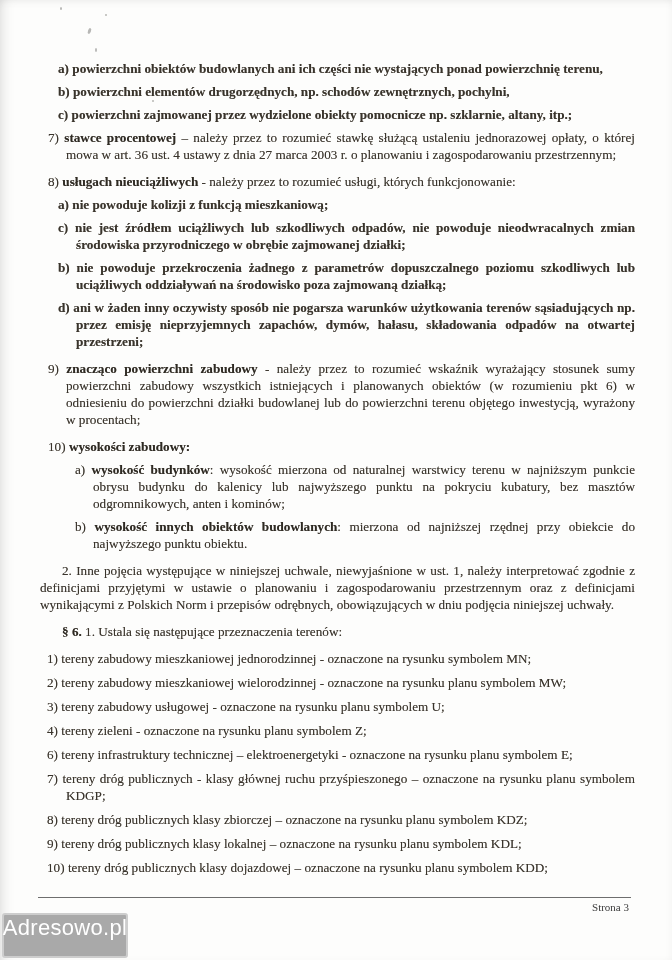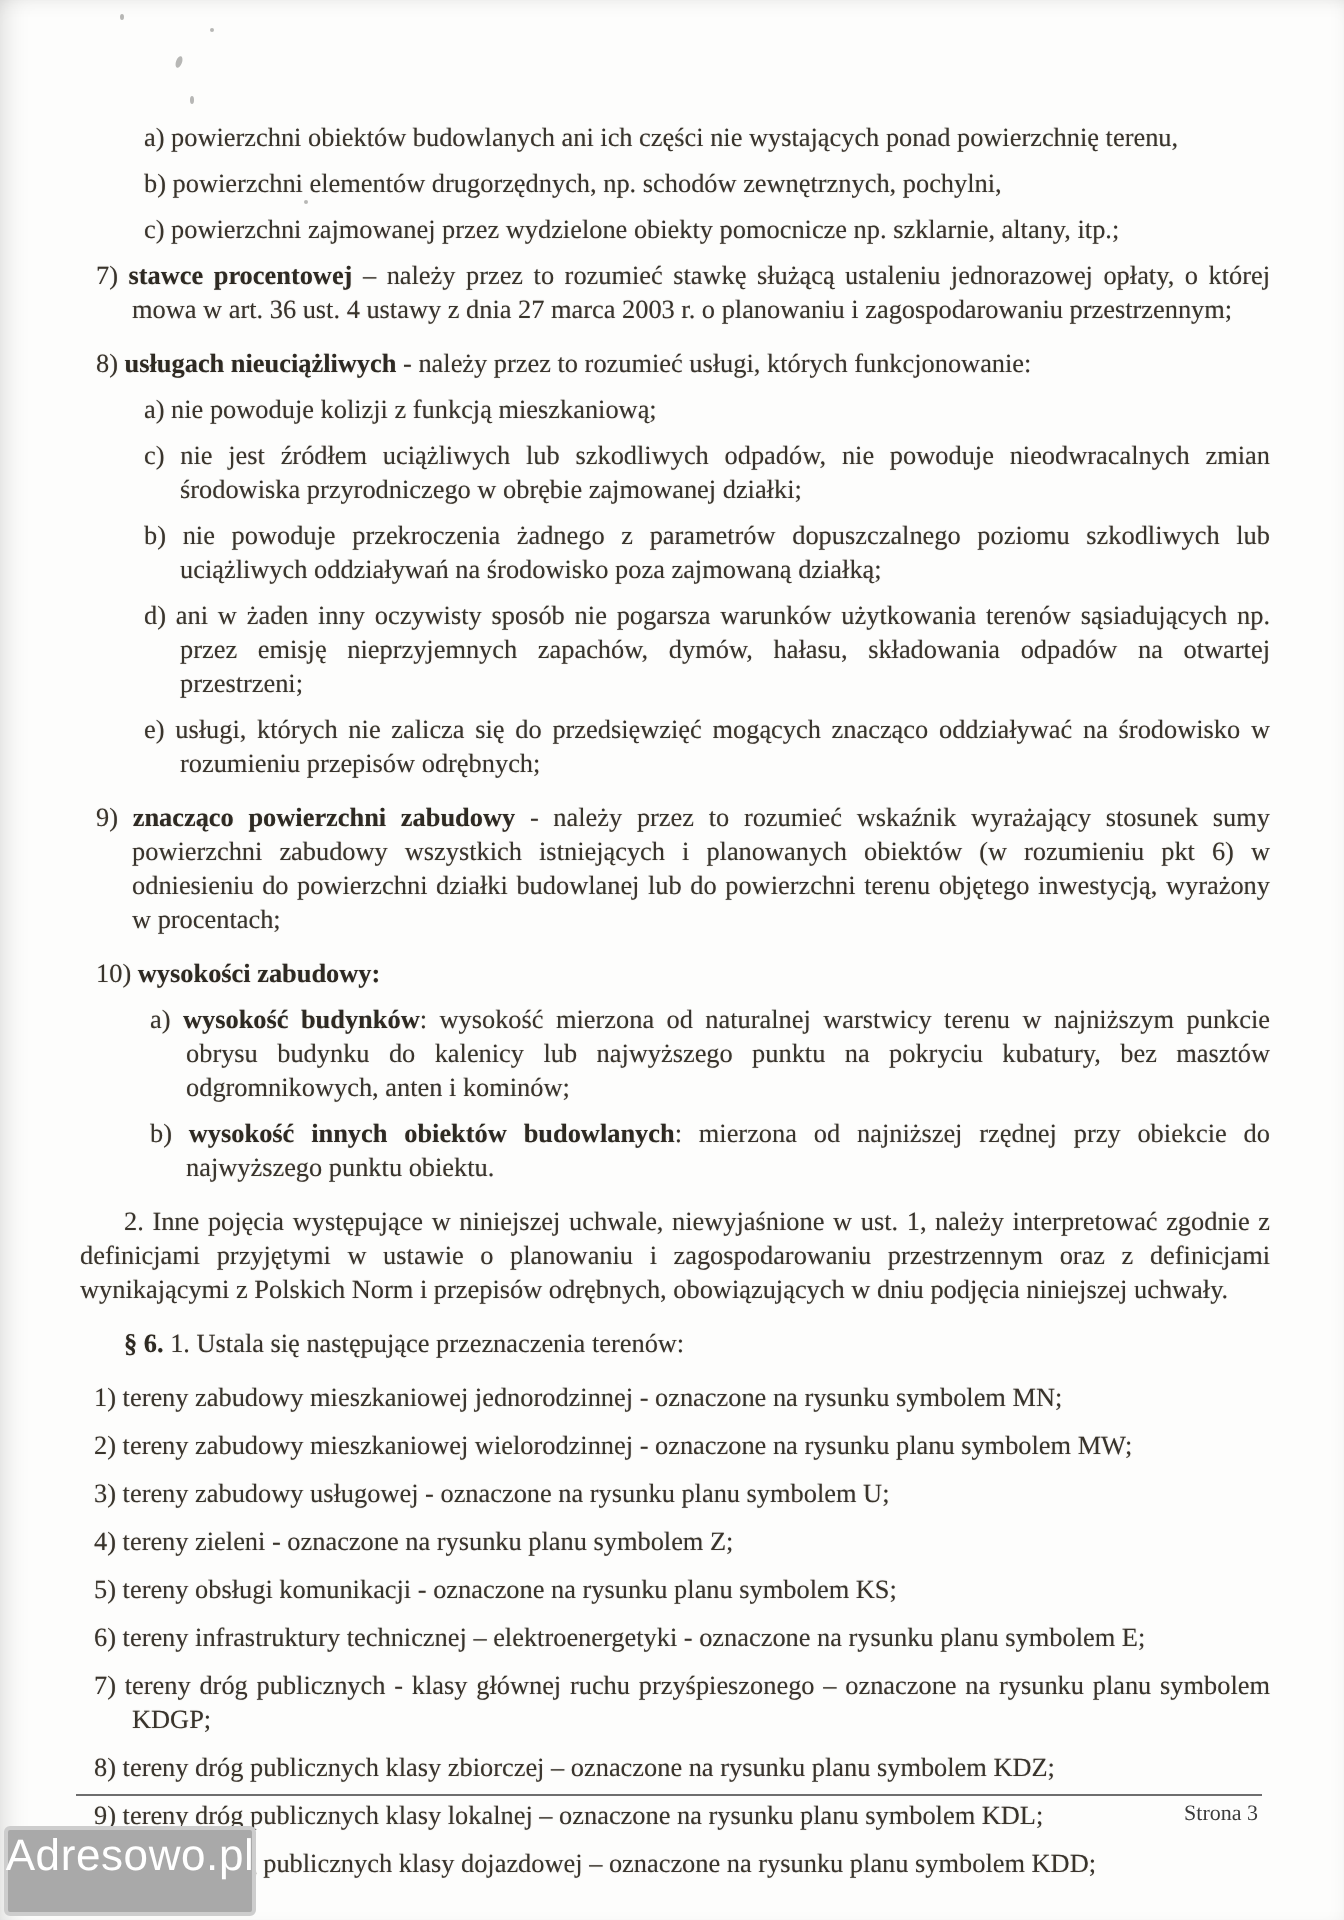--- a/index.html
+++ b/index.html
@@ -34,21 +34,21 @@
     font-size: 13.2px;
     line-height: 17px;
     text-shadow: 0 0 0.5px rgba(62,52,40,0.45);
   }
   p.blk { margin: 0 0 6px 0; text-align: justify; }
   p.blk .bold { font-weight: bold; color: #2e2a23; }
 
   
   p.lvl1  { margin-left: 8px;  padding-left: 18px; text-indent: -18px; }
   
-  p.lvl2  { margin-left: 32px; padding-left: 18px; text-indent: -18px; }
+  p.lvl2  { margin-left: 18px; padding-left: 18px; text-indent: -18px; font-weight: bold; }
   
   p.lvl2b { margin-left: 35px; padding-left: 18px; text-indent: -18px; }
   
   p.para  { text-indent: 22px; margin-top: 10px; }
   
   p.list2 { margin-left: 7px; padding-left: 19px; text-indent: -19px; margin-bottom: 7px; }
   p.mt    { margin-top: 10px; }
 
   .footer-rule {
     position: absolute; left: 38px; right: 41px; top: 897px;
@@ -89,32 +89,30 @@
 <div class="page-content">
     <p class="blk lvl2"><span class="marker">a) </span><span>powierzchni obiektów budowlanych ani ich części nie wystających ponad powierzchnię terenu,</span></p>
     <p class="blk lvl2"><span class="marker">b) </span><span>powierzchni elementów drugorzędnych, np. schodów zewnętrznych, pochylni,</span></p>
     <p class="blk lvl2"><span class="marker">c) </span><span>powierzchni zajmowanej przez wydzielone obiekty pomocnicze np. szklarnie, altany, itp.;</span></p>
     <p class="blk lvl1"><span class="marker">7) </span><span class="bold">stawce procentowej</span><span> – należy przez to rozumieć stawkę służącą ustaleniu jednorazowej opłaty, o której mowa w art. 36 ust. 4 ustawy z dnia 27 marca 2003 r. o planowaniu i zagospodarowaniu przestrzennym;</span></p>
     <p class="blk lvl1 mt"><span class="marker">8) </span><span class="bold">usługach nieuciążliwych</span><span> - należy przez to rozumieć usługi, których funkcjonowanie:</span></p>
     <p class="blk lvl2"><span class="marker">a) </span><span>nie powoduje kolizji z funkcją mieszkaniową;</span></p>
     <p class="blk lvl2"><span class="marker">c) </span><span>nie jest źródłem uciążliwych lub szkodliwych odpadów, nie powoduje nieodwracalnych zmian środowiska przyrodniczego w obrębie zajmowanej działki;</span></p>
     <p class="blk lvl2"><span class="marker">b) </span><span>nie powoduje przekroczenia żadnego z parametrów dopuszczalnego poziomu szkodliwych lub uciążliwych oddziaływań na środowisko poza zajmowaną działką;</span></p>
     <p class="blk lvl2"><span class="marker">d) </span><span>ani w żaden inny oczywisty sposób nie pogarsza warunków użytkowania terenów sąsiadujących np. przez emisję nieprzyjemnych zapachów, dymów, hałasu, składowania odpadów na otwartej przestrzeni;</span></p>
-    <p class="blk lvl2"><span class="marker">e) </span><span>usługi, których nie zalicza się do przedsięwzięć mogących znacząco oddziaływać na środowisko w rozumieniu przepisów odrębnych;</span></p>
     <p class="blk lvl1 mt"><span class="marker">9) </span><span class="bold">znacząco powierzchni zabudowy</span><span> - należy przez to rozumieć wskaźnik wyrażający stosunek sumy powierzchni zabudowy wszystkich istniejących i planowanych obiektów (w rozumieniu pkt 6) w odniesieniu do powierzchni działki budowlanej lub do powierzchni terenu objętego inwestycją, wyrażony w procentach;</span></p>
     <p class="blk lvl1 mt"><span class="marker">10) </span><span class="bold">wysokości zabudowy:</span></p>
     <p class="blk lvl2b"><span class="marker">a) </span><span class="bold">wysokość budynków</span><span>: wysokość mierzona od naturalnej warstwicy terenu w najniższym punkcie obrysu budynku do kalenicy lub najwyższego punktu na pokryciu kubatury, bez masztów odgromnikowych, anten i kominów;</span></p>
     <p class="blk lvl2b"><span class="marker">b) </span><span class="bold">wysokość innych obiektów budowlanych</span><span>: mierzona od najniższej rzędnej przy obiekcie do najwyższego punktu obiektu.</span></p>
     <p class="blk para"><span>2. Inne pojęcia występujące w niniejszej uchwale, niewyjaśnione w ust. 1, należy interpretować zgodnie z definicjami przyjętymi w ustawie o planowaniu i zagospodarowaniu przestrzennym oraz z definicjami wynikającymi z Polskich Norm i przepisów odrębnych, obowiązujących w dniu podjęcia niniejszej uchwały.</span></p>
     <p class="blk para"><span class="bold">§ 6.</span><span> 1. Ustala się następujące przeznaczenia terenów:</span></p>
     <p class="blk list2 mt"><span class="marker">1) </span><span>tereny zabudowy mieszkaniowej jednorodzinnej - oznaczone na rysunku symbolem MN;</span></p>
     <p class="blk list2"><span class="marker">2) </span><span>tereny zabudowy mieszkaniowej wielorodzinnej - oznaczone na rysunku planu symbolem MW;</span></p>
     <p class="blk list2"><span class="marker">3) </span><span>tereny zabudowy usługowej - oznaczone na rysunku planu symbolem U;</span></p>
     <p class="blk list2"><span class="marker">4) </span><span>tereny zieleni - oznaczone na rysunku planu symbolem Z;</span></p>
-    <p class="blk list2"><span class="marker">5) </span><span>tereny obsługi komunikacji - oznaczone na rysunku planu symbolem KS;</span></p>
     <p class="blk list2"><span class="marker">6) </span><span>tereny infrastruktury technicznej – elektroenergetyki - oznaczone na rysunku planu symbolem E;</span></p>
     <p class="blk list2"><span class="marker">7) </span><span>tereny dróg publicznych - klasy głównej ruchu przyśpieszonego – oznaczone na rysunku planu symbolem KDGP;</span></p>
     <p class="blk list2"><span class="marker">8) </span><span>tereny dróg publicznych klasy zbiorczej – oznaczone na rysunku planu symbolem KDZ;</span></p>
     <p class="blk list2"><span class="marker">9) </span><span>tereny dróg publicznych klasy lokalnej – oznaczone na rysunku planu symbolem KDL;</span></p>
     <p class="blk list2"><span class="marker">10) </span><span>tereny dróg publicznych klasy dojazdowej – oznaczone na rysunku planu symbolem KDD;</span></p>
   </div>
 
 <div class="footer-rule"></div>
 <div class="page-number">Strona 3</div>
 

